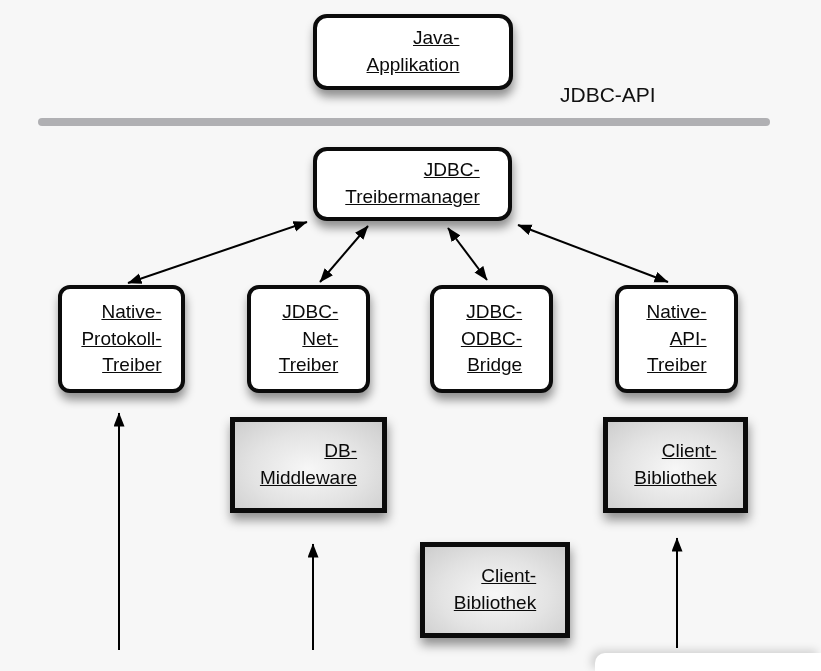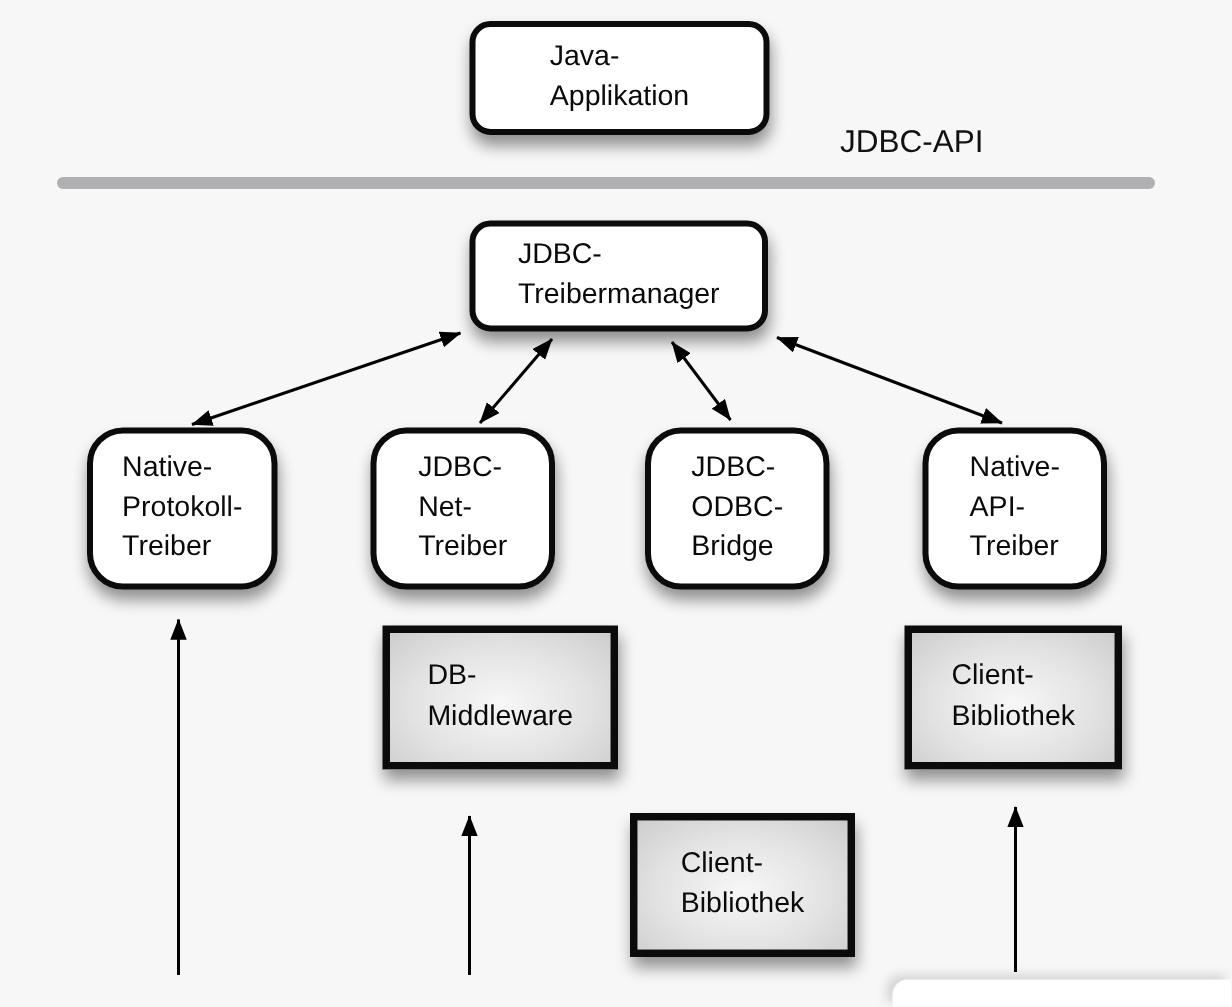--- a/index.html
+++ b/index.html
@@ -9,49 +9,50 @@
     background: #f7f7f7;
   }
   .canvas {
     position: relative;
     width: 821px; height: 671px;
     background: #f7f7f7;
     overflow: hidden;
   }
   .label-text {
     white-space: pre-line;
-    text-align: left;
+    text-align: right;
     font-size: 19px;
     line-height: 1.42;
     color: #0a0a0a;
+    text-decoration: underline;
   }
   .node {
     position: absolute;
     display: flex;
     align-items: center;
     justify-content: center;
     box-sizing: border-box;
     background: #ffffff;
     border: 4px solid #0b0b0b;
     box-shadow: 1px 7px 10px rgba(0,0,0,0.42);
   }
   .node.rounded { border-radius: 14px; }
-  .node.rounded-sm { border-radius: 24px; }
+  .node.rounded-sm { border-radius: 12px; }
   .node.gray {
     border-radius: 0;
     border-width: 5px;
     background: radial-gradient(ellipse at 50% 55%, #f7f7f7 0%, #e3e3e3 55%, #d2d2d2 90%, #cbcbcb 100%);
   }
   #node-java-app        { left: 313px; top: 14px;  width: 200px; height: 76px; }
   #node-treibermanager  { left: 313px; top: 147px; width: 199px; height: 74px; }
   #node-driver-0 { left: 58px;  top: 285px; width: 127px; height: 108px; }
   #node-driver-1 { left: 247px; top: 285px; width: 123px; height: 108px; }
   #node-driver-2 { left: 430px; top: 285px; width: 123px; height: 108px; }
   #node-driver-3 { left: 615px; top: 285px; width: 123px; height: 108px; }
-  #node-comp-0 { left: 230px; top: 417px; width: 157px; height: 96px; margin-left: 25px; }
+  #node-comp-0 { left: 230px; top: 417px; width: 157px; height: 96px; }
   #node-comp-1 { left: 419px; top: 417px; width: 155px; height: 96px; }
   #node-comp-2 { left: 603px; top: 417px; width: 145px; height: 96px; }
   #node-comp-3 { left: 420px; top: 542px; width: 150px; height: 96px; }
   .api-label {
     position: absolute;
     left: 560px; top: 83px; width: 210px;
     text-align: left;
     font-size: 21px;
     color: #111111;
   }

